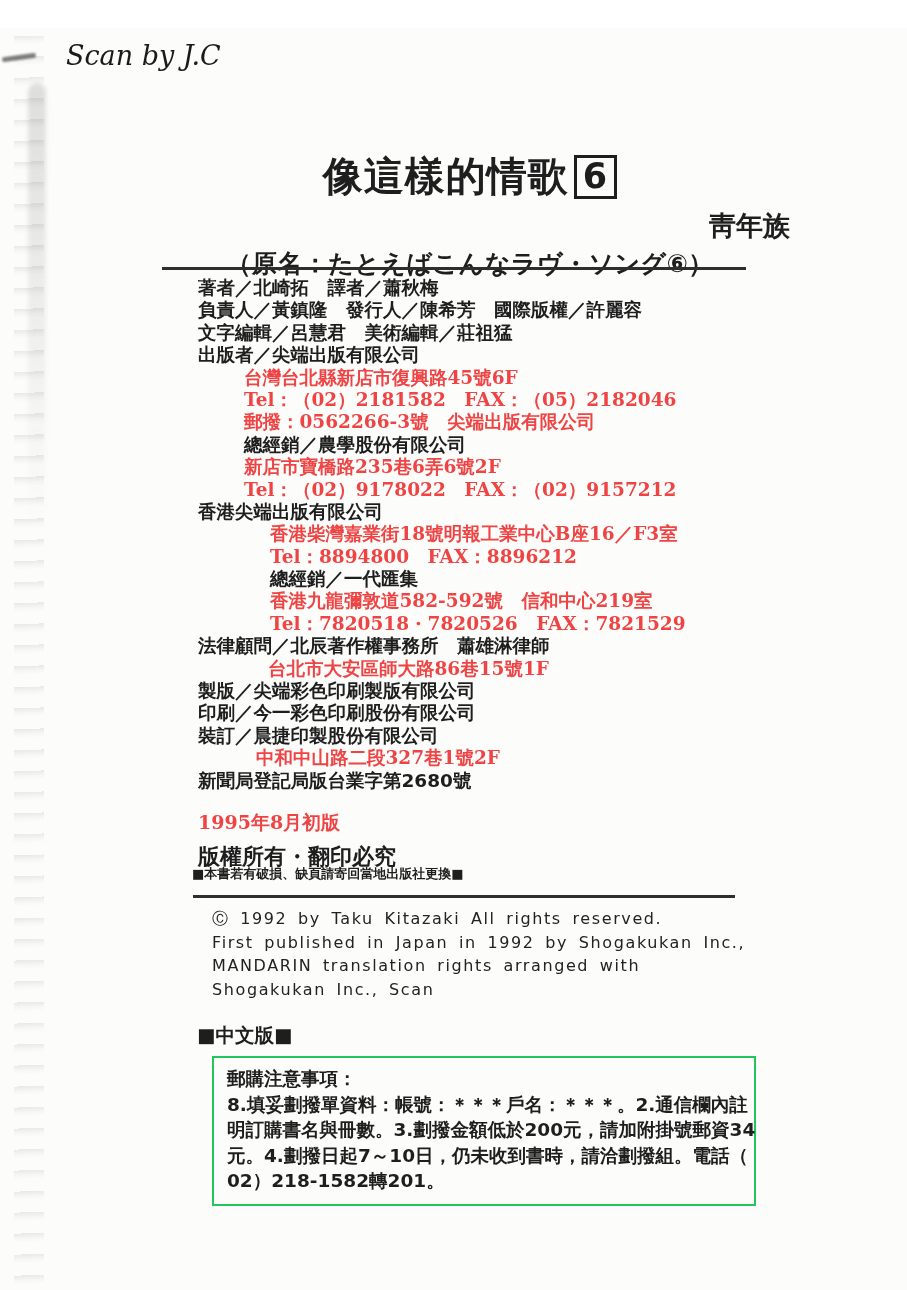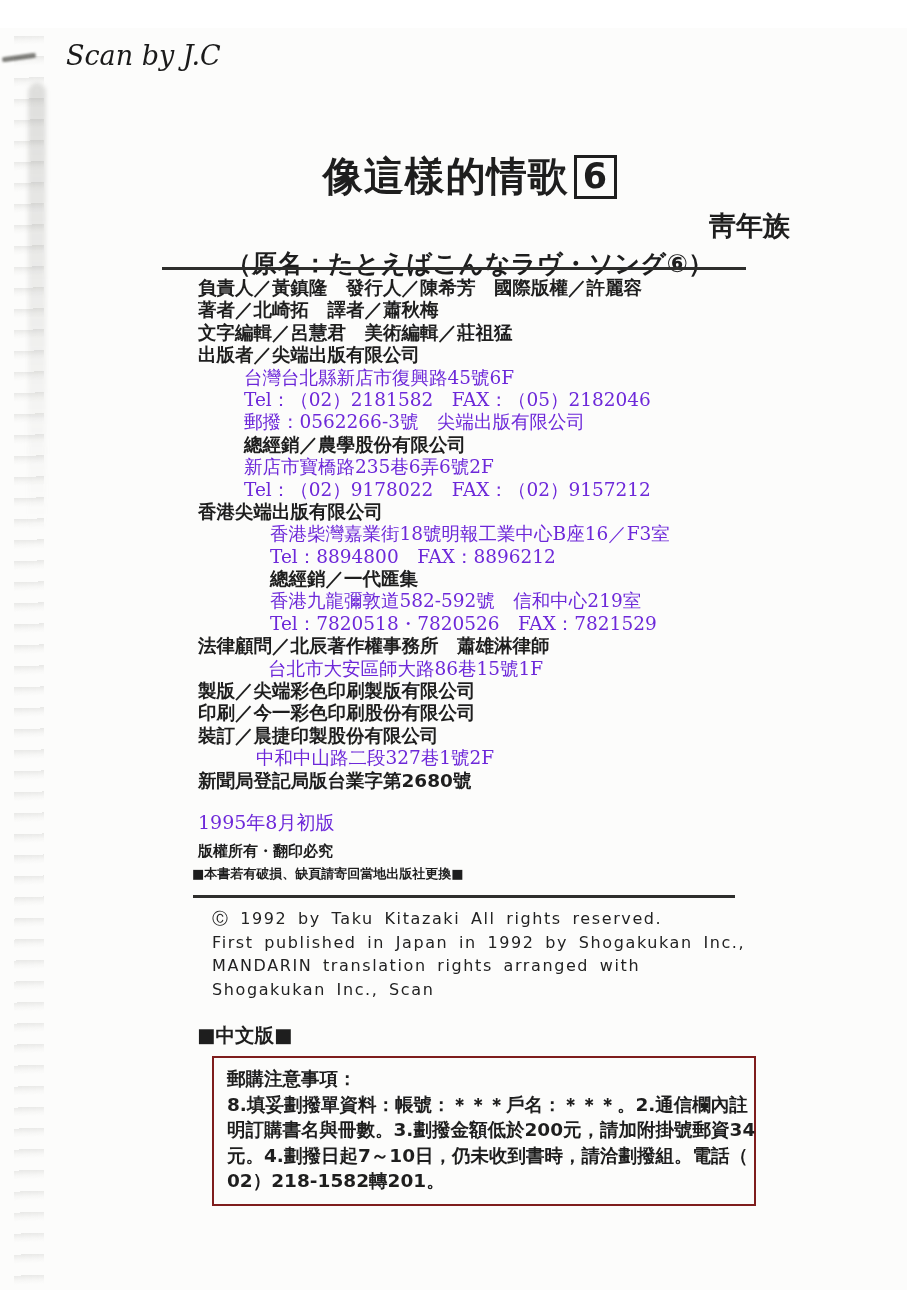--- a/index.html
+++ b/index.html
@@ -49,39 +49,39 @@
   }
   .subtitle{font-size:27px;font-weight:700;margin-top:7px;text-align:right;}
   .original-title{font-size:25px;font-weight:600;margin-top:3px;letter-spacing:0.5px;}
   .rule{position:absolute;background:#2e2e2c;}
   .header-rule{left:162px;top:239px;width:584px;height:2.5px;}
   .mid-rule{left:193px;top:867px;width:542px;height:2.5px;}
   .colophon{position:absolute;left:198px;top:249px;width:600px;}
   .ln{white-space:nowrap;}
   .colophon .ln{font-size:18.5px;line-height:22.4px;height:22.4px;}
   .g{font-family:"DejaVu Sans",sans-serif;font-weight:600;}
-  .m{font-family:"DejaVu Serif",serif;font-weight:400;color:#6d28d9;}
+  .m{font-family:"DejaVu Serif",serif;font-weight:700;color:#ef4444;}
   .i0{padding-left:0;}
   .i1{padding-left:46px;}
   .i2{padding-left:72px;}
   .i3{padding-left:70px;}
   .i4{padding-left:58px;}
   .edition{position:absolute;left:198px;top:782px;font-size:19px;}
-  .copyright{position:absolute;left:198px;top:814px;font-size:15px;}
+  .copyright{position:absolute;left:198px;top:814px;font-size:22px;}
   .damage{position:absolute;left:192px;top:837px;font-size:13px;}
   .english{
     position:absolute;left:212px;top:879px;width:580px;
     font-size:16px;letter-spacing:1.6px;word-spacing:4px;
     color:#222;font-weight:500;
   }
   .english .ln{line-height:23.5px;}
   .cn-label{position:absolute;left:197px;top:994px;font-size:19.5px;}
   .mail-box{
     position:absolute;left:212px;top:1028px;width:514px;
-    border:2px solid #7f1d1d;
+    border:2px solid #22c55e;
     padding:8px 13px 10px 13px;
     font-size:18.5px;font-weight:600;
   }
   .mail-box .ln{line-height:25.5px;white-space:nowrap;}
 </style>
 </head>
 <body>
 
 <div class="page">
 
@@ -95,22 +95,22 @@
     <div class="title-line">
       <span>像這樣的情歌</span><span class="vol-box">6</span>
     </div>
     <div class="subtitle">靑年族</div>
     <div class="original-title">（原名：たとえばこんなラヴ・ソング⑥）</div>
   </div>
 
   <div class="rule header-rule"></div>
 
   <div class="colophon">
+      <div class="ln g i0">著者／北崎拓　譯者／蕭秋梅</div>
       <div class="ln g i0">負責人／黃鎮隆　發行人／陳希芳　國際版權／許麗容</div>
-      <div class="ln g i0">著者／北崎拓　譯者／蕭秋梅</div>
       <div class="ln g i0">文字編輯／呂慧君　美術編輯／莊祖猛</div>
       <div class="ln g i0">出版者／尖端出版有限公司</div>
       <div class="ln m i1">台灣台北縣新店市復興路45號6F</div>
       <div class="ln m i1">Tel：（02）2181582　FAX：（05）2182046</div>
       <div class="ln m i1">郵撥：0562266-3號　尖端出版有限公司</div>
       <div class="ln g i1">總經銷／農學股份有限公司</div>
       <div class="ln m i1">新店市寶橋路235巷6弄6號2F</div>
       <div class="ln m i1">Tel：（02）9178022　FAX：（02）9157212</div>
       <div class="ln g i0">香港尖端出版有限公司</div>
       <div class="ln m i2">香港柴灣嘉業街18號明報工業中心B座16／F3室</div>

